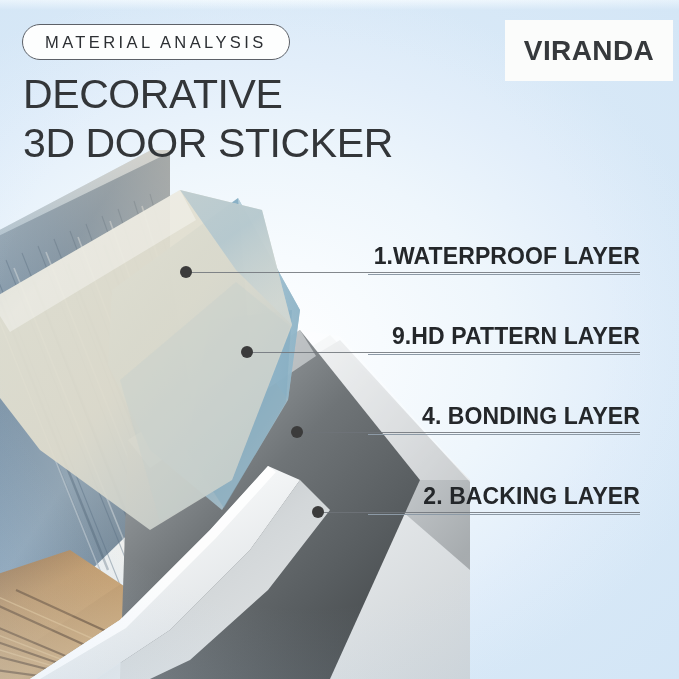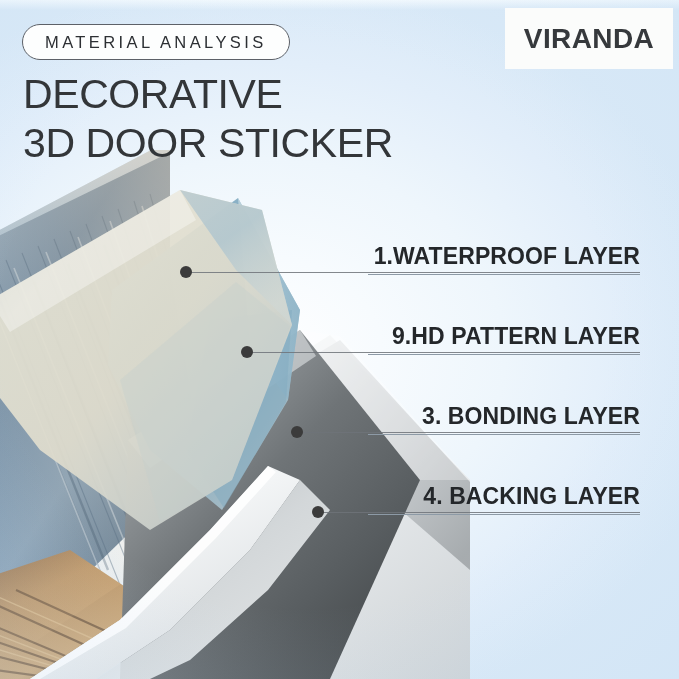--- a/index.html
+++ b/index.html
@@ -52,21 +52,21 @@
     color:#333639;
     font-size:41px;
     font-weight:normal;
     letter-spacing:-0.4px;
     line-height:49px;
     white-space:nowrap;
   }
   .headline .l2 { display:block;text-align:center; }
 
   .brandbox {
-    position:absolute; left:505px; top:8px;
+    position:absolute; left:505px; top:20px;
     width:168px; height:61px;
     background:#fbfcfb;
     display:flex; align-items:center; justify-content:center;
   }
   .brandbox span {
     font-size:28px; font-weight:bold;
     color:#36393c; letter-spacing:.4px;
   }
 
   
@@ -313,25 +313,25 @@
 
   <div class="label" id="lab0">
     <span>1.WATERPROOF LAYER</span>
     <span class="ul"></span>
   </div>
   <div class="label" id="lab1">
     <span>9.HD PATTERN LAYER</span>
     <span class="ul"></span>
   </div>
   <div class="label" id="lab2">
-    <span>3. BONDING LAYER</span>
+    <span>4. BONDING LAYER</span>
     <span class="ul"></span>
   </div>
   <div class="label" id="lab3">
-    <span>4. BACKING LAYER</span>
+    <span>2. BACKING LAYER</span>
     <span class="ul"></span>
   </div>
 
   <div class="leader" style="left:190px; top:272px; width:450px;"></div>
   <div class="leader" style="left:251px; top:352px; width:389px;"></div>
   <div class="leader" style="left:301px; top:432px; width:339px;"></div>
   <div class="leader" style="left:322px; top:512px; width:318px;"></div>
 
   <div class="dot" style="left:180px; top:266px;"></div>
   <div class="dot" style="left:241px; top:346px;"></div>

